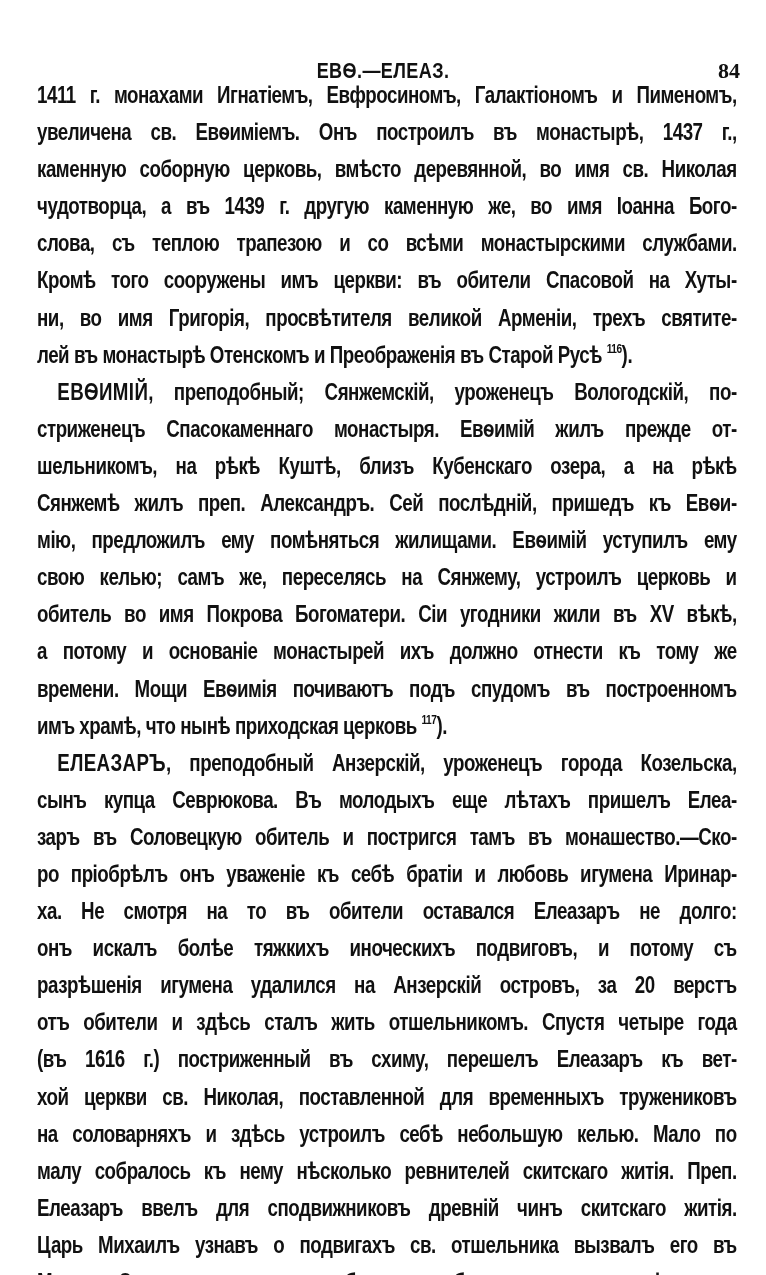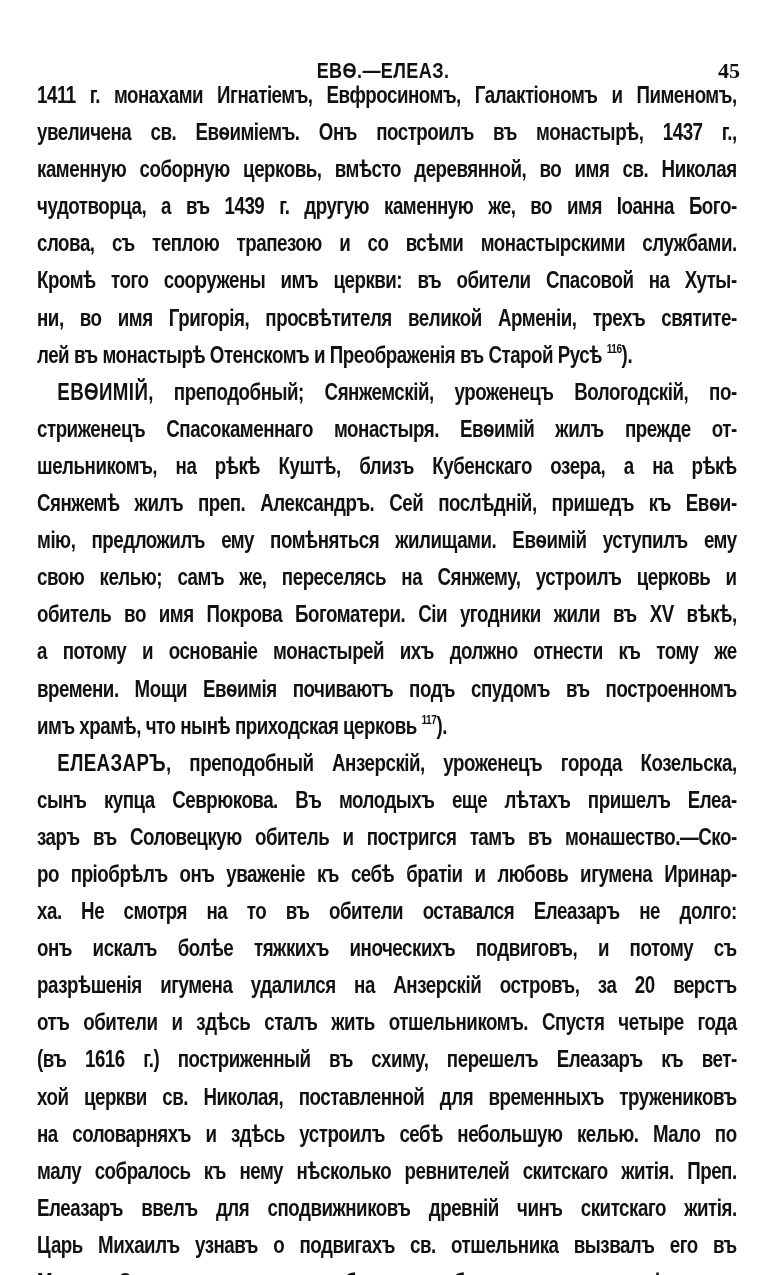--- a/index.html
+++ b/index.html
@@ -78,21 +78,21 @@
       font-size: 13px;
       line-height: 0;
       vertical-align: 10px;
     }
   </style>
 </head>
 <body>
 
 <div class="page-header">
   <div class="running-head">ЕВѲ.—ЕЛЕАЗ.</div>
-  <div class="page-number">45</div>
+  <div class="page-number">84</div>
 </div>
 
 <div class="text-body">
 
   <div class="paragraph">
     <div class="line">1411 г. монахами Игнатіемъ, Евфросиномъ, Галактіономъ и Пименомъ,</div>
     <div class="line">увеличена св. Евѳиміемъ. Онъ построилъ въ монастырѣ, 1437 г.,</div>
     <div class="line">каменную соборную церковь, вмѣсто деревянной, во имя св. Николая</div>
     <div class="line">чудотворца, а въ 1439 г. другую каменную же, во имя Іоанна Бого-</div>
     <div class="line">слова, съ теплою трапезою и со всѣми монастырскими службами.</div>

